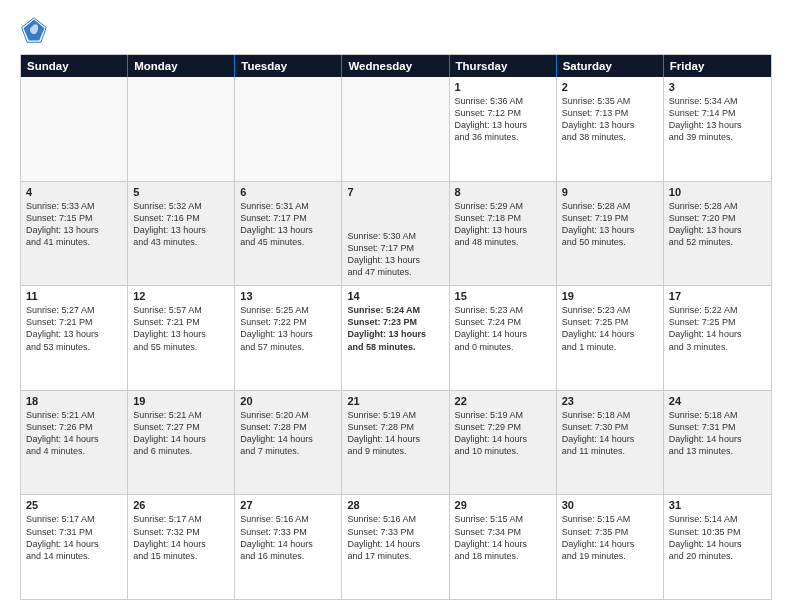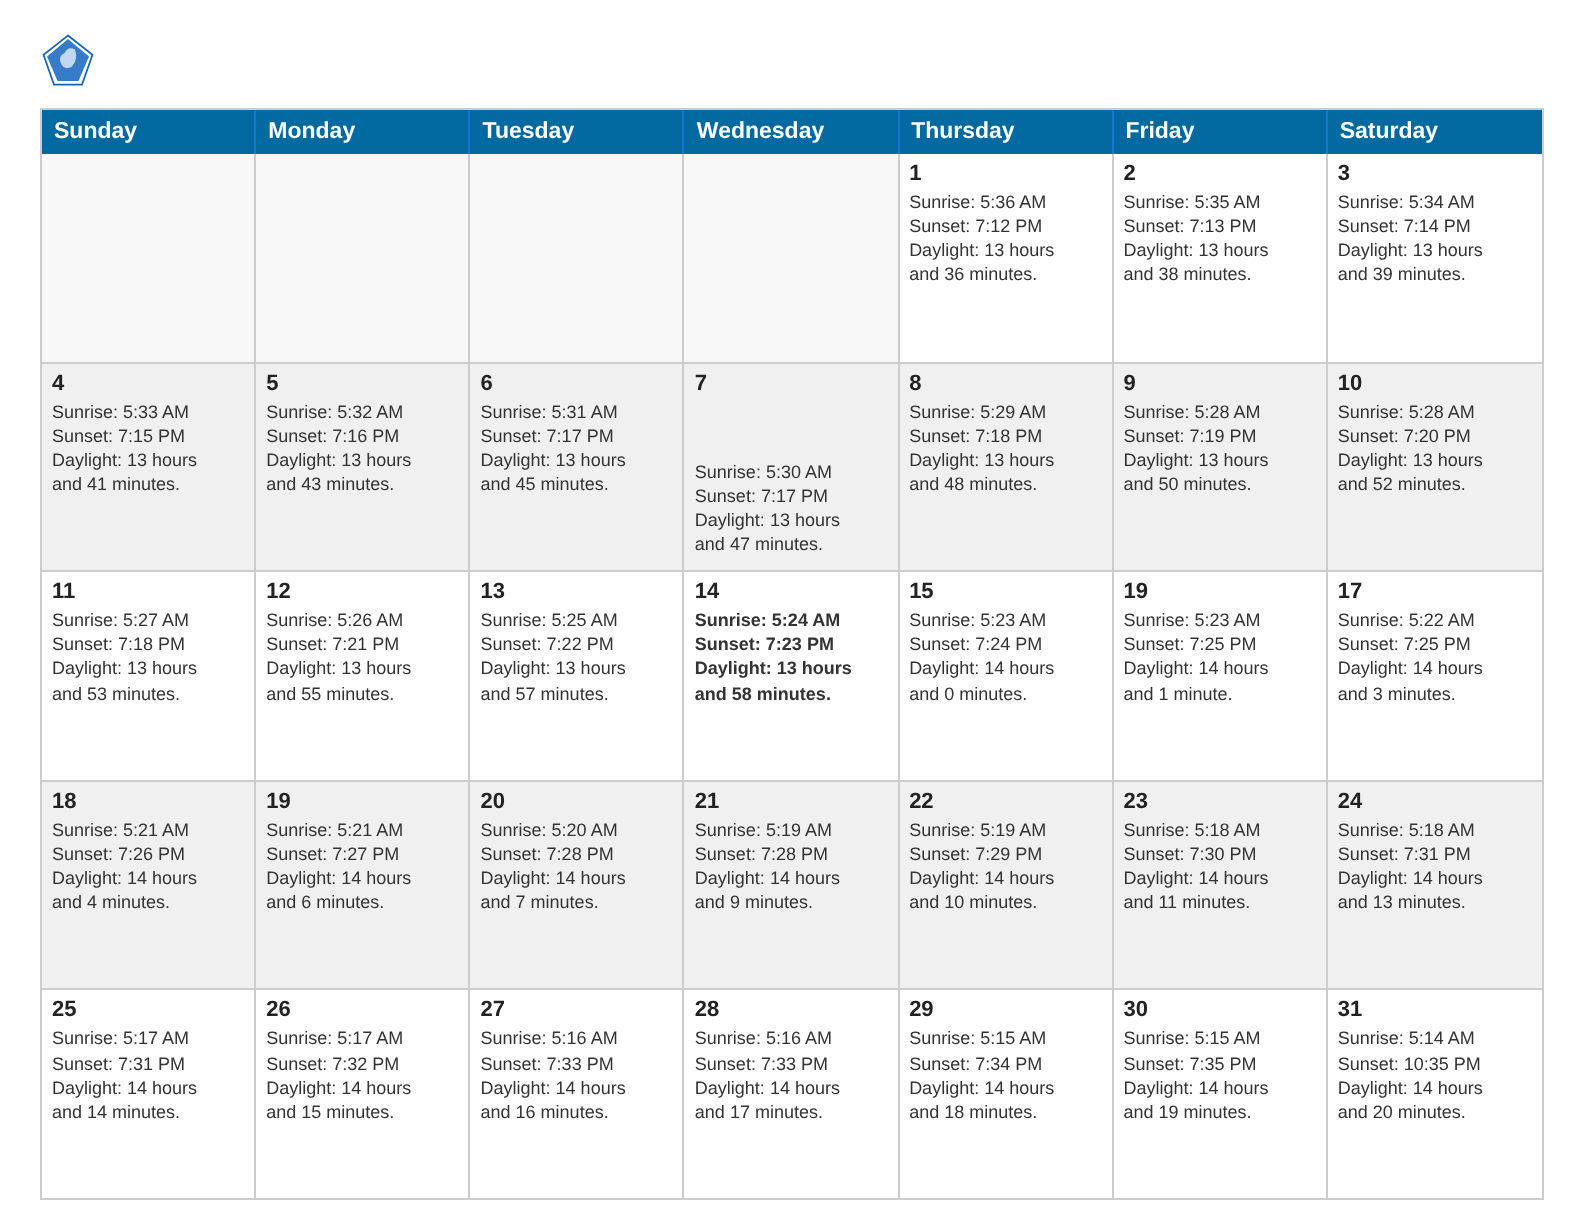--- a/index.html
+++ b/index.html
@@ -54,21 +54,21 @@
     }
     .calendar {
       flex: 1;
       display: flex;
       flex-direction: column;
       border: 1px solid #ccc;
     }
     .cal-header {
       display: grid;
       grid-template-columns: repeat(7, 1fr);
-      background: #0369a1;
+      background: #0f172a;
     }
     .cal-header-cell {
       color: #fff;
       font-size: 11.5px;
       font-weight: bold;
       padding: 5px 6px;
       text-align: left;
       border-right: 1px solid #1976d2;
     }
     .cal-header-cell:last-child { border-right: none; }
@@ -132,22 +132,22 @@
     </div>
   </div>
 
   <div class="calendar">
     <div class="cal-header" id="cal-header">
         <div class="cal-header-cell">Sunday</div>
         <div class="cal-header-cell">Monday</div>
         <div class="cal-header-cell">Tuesday</div>
         <div class="cal-header-cell">Wednesday</div>
         <div class="cal-header-cell">Thursday</div>
+        <div class="cal-header-cell">Saturday</div>
         <div class="cal-header-cell">Friday</div>
-        <div class="cal-header-cell">Saturday</div>
       </div>
     <div class="cal-body" id="cal-body">
         <div class="cal-row">
           <div class="cal-cell empty"></div>
           <div class="cal-cell empty"></div>
           <div class="cal-cell empty"></div>
           <div class="cal-cell empty"></div>
           <div class="cal-cell">
             <div class="day-num">1</div>
             <div class="day-info" style="white-space: pre-line;">Sunrise: 5:36 AM
@@ -218,27 +218,27 @@
             <div class="day-info" style="white-space: pre-line;">Sunrise: 5:28 AM
 Sunset: 7:20 PM
 Daylight: 13 hours
 and 52 minutes.</div>
           </div>
         </div>
         <div class="cal-row">
           <div class="cal-cell">
             <div class="day-num">11</div>
             <div class="day-info" style="white-space: pre-line;">Sunrise: 5:27 AM
-Sunset: 7:18 PM
+Sunset: 7:21 PM
 Daylight: 13 hours
 and 53 minutes.</div>
           </div>
           <div class="cal-cell">
             <div class="day-num">12</div>
-            <div class="day-info" style="white-space: pre-line;">Sunrise: 5:26 AM
+            <div class="day-info" style="white-space: pre-line;">Sunrise: 5:57 AM
 Sunset: 7:21 PM
 Daylight: 13 hours
 and 55 minutes.</div>
           </div>
           <div class="cal-cell">
             <div class="day-num">13</div>
             <div class="day-info" style="white-space: pre-line;">Sunrise: 5:25 AM
 Sunset: 7:22 PM
 Daylight: 13 hours
 and 57 minutes.</div>

